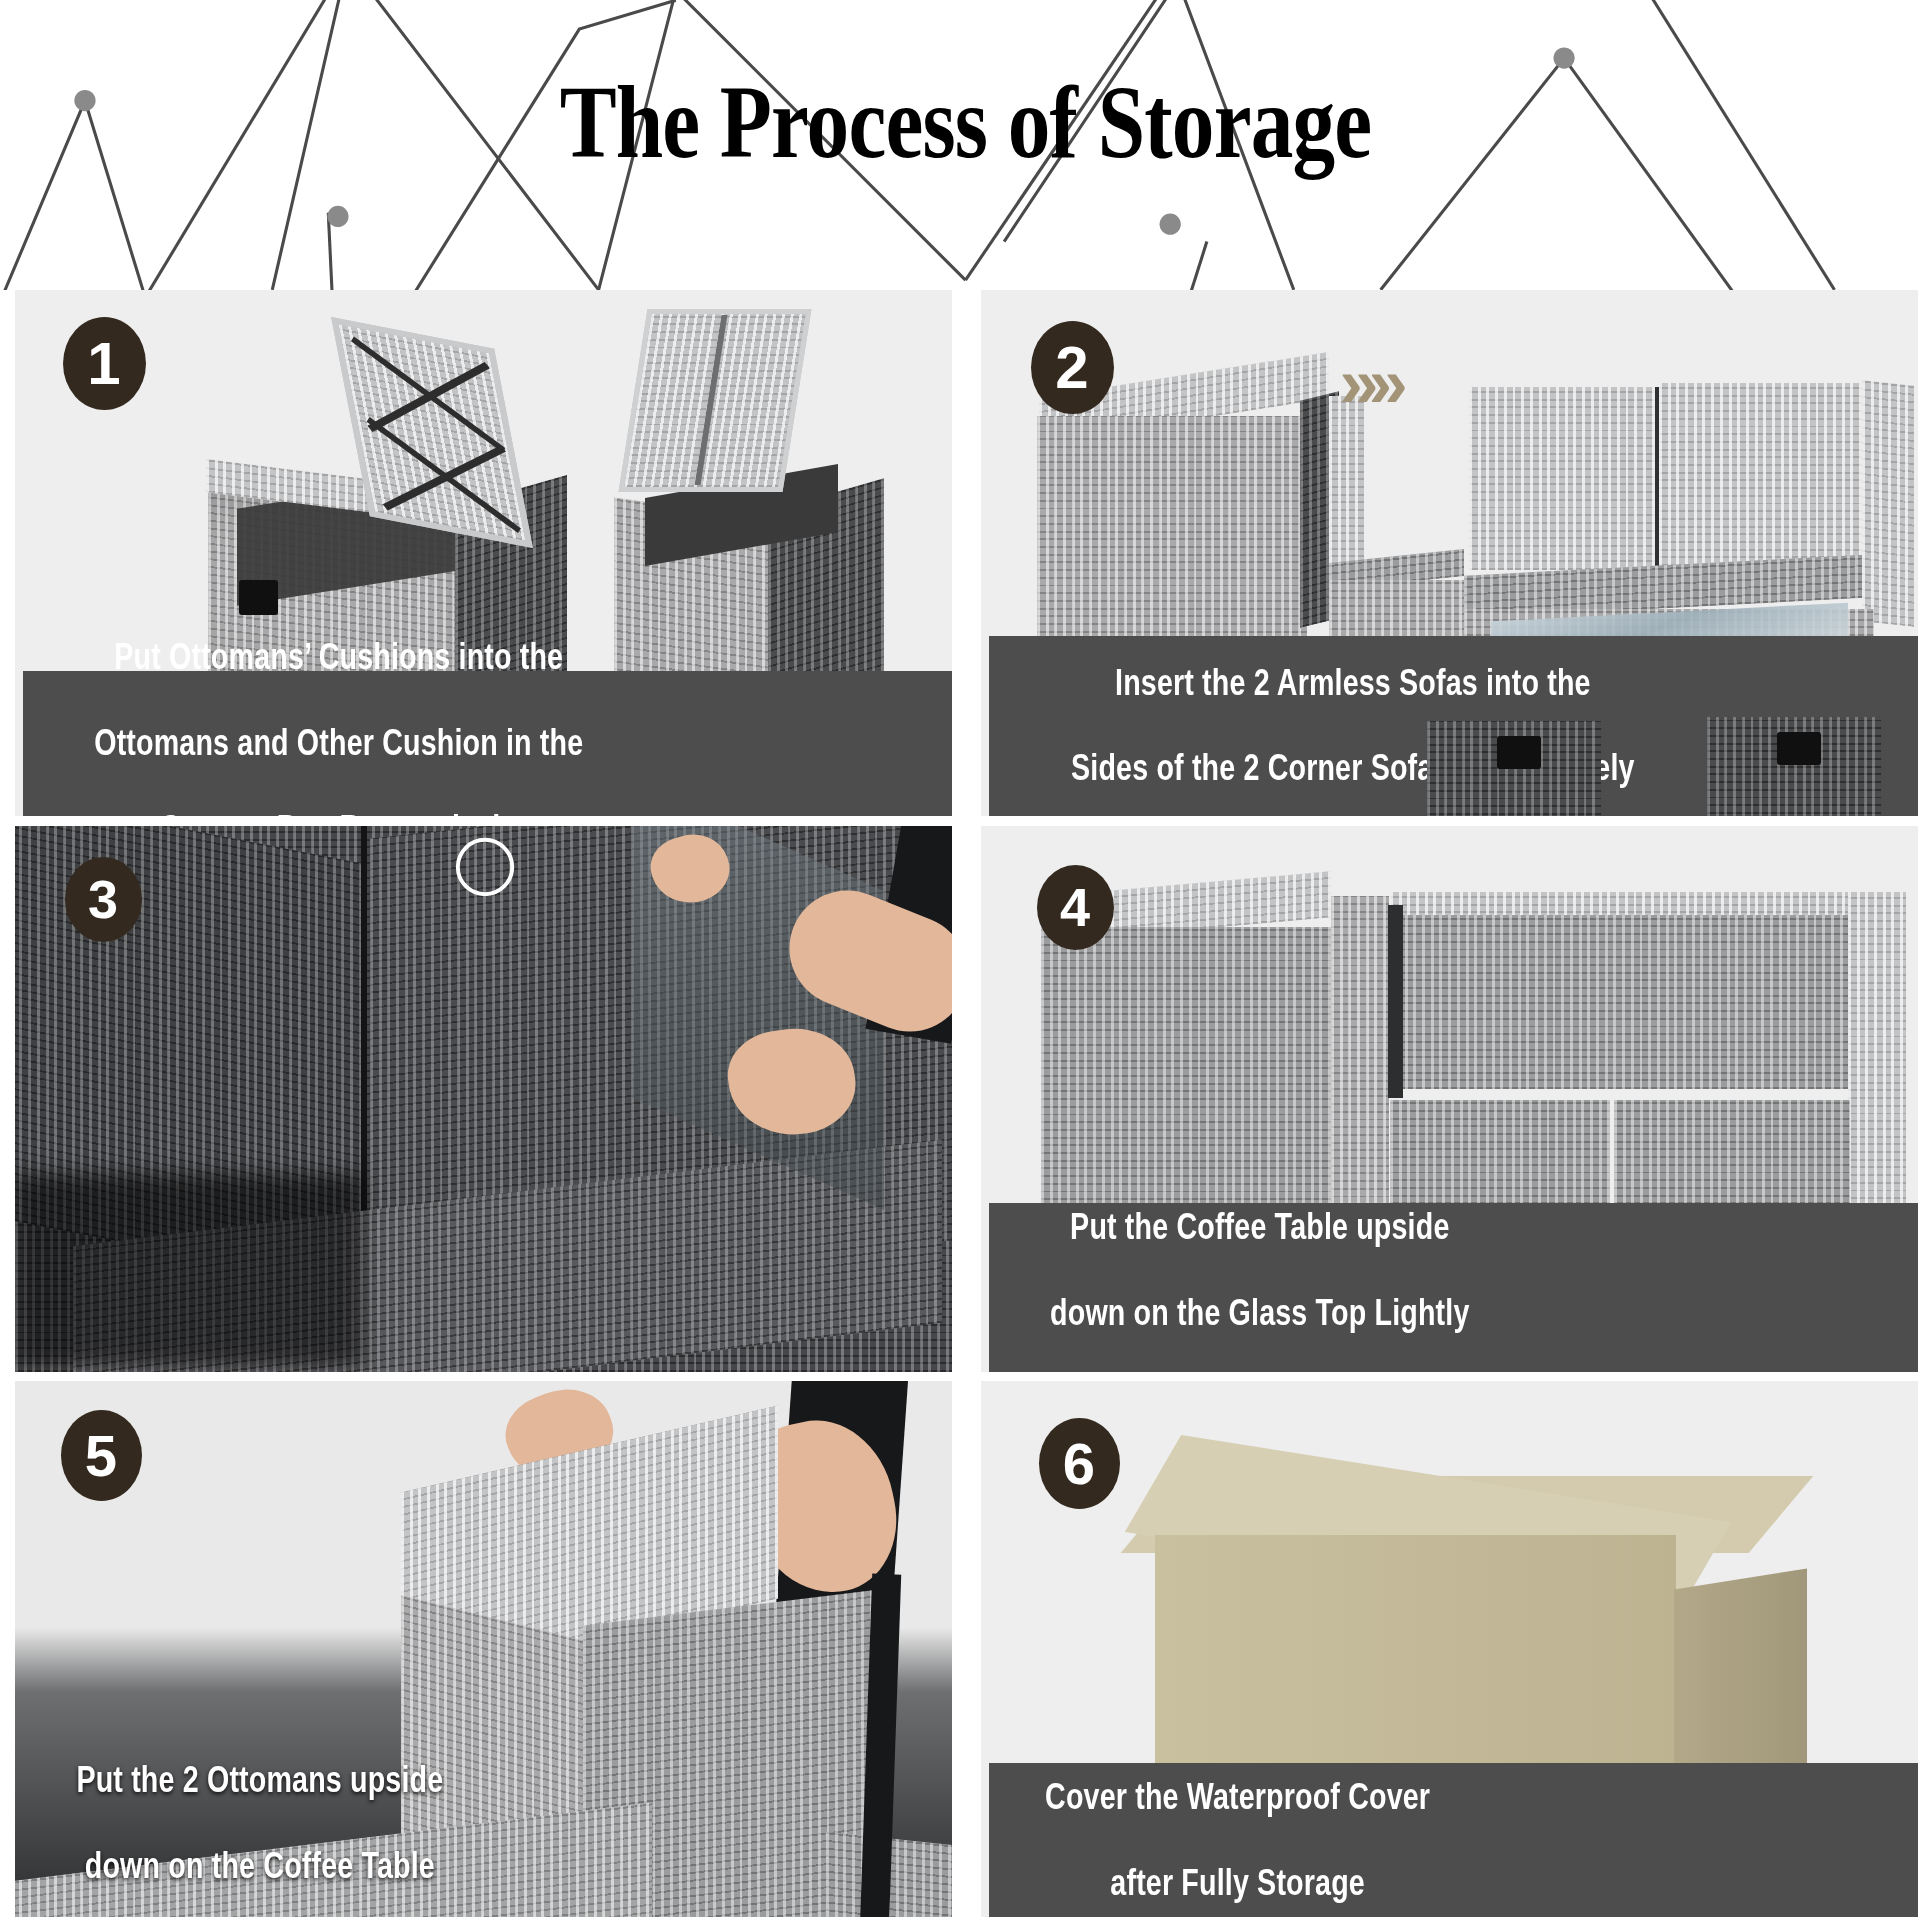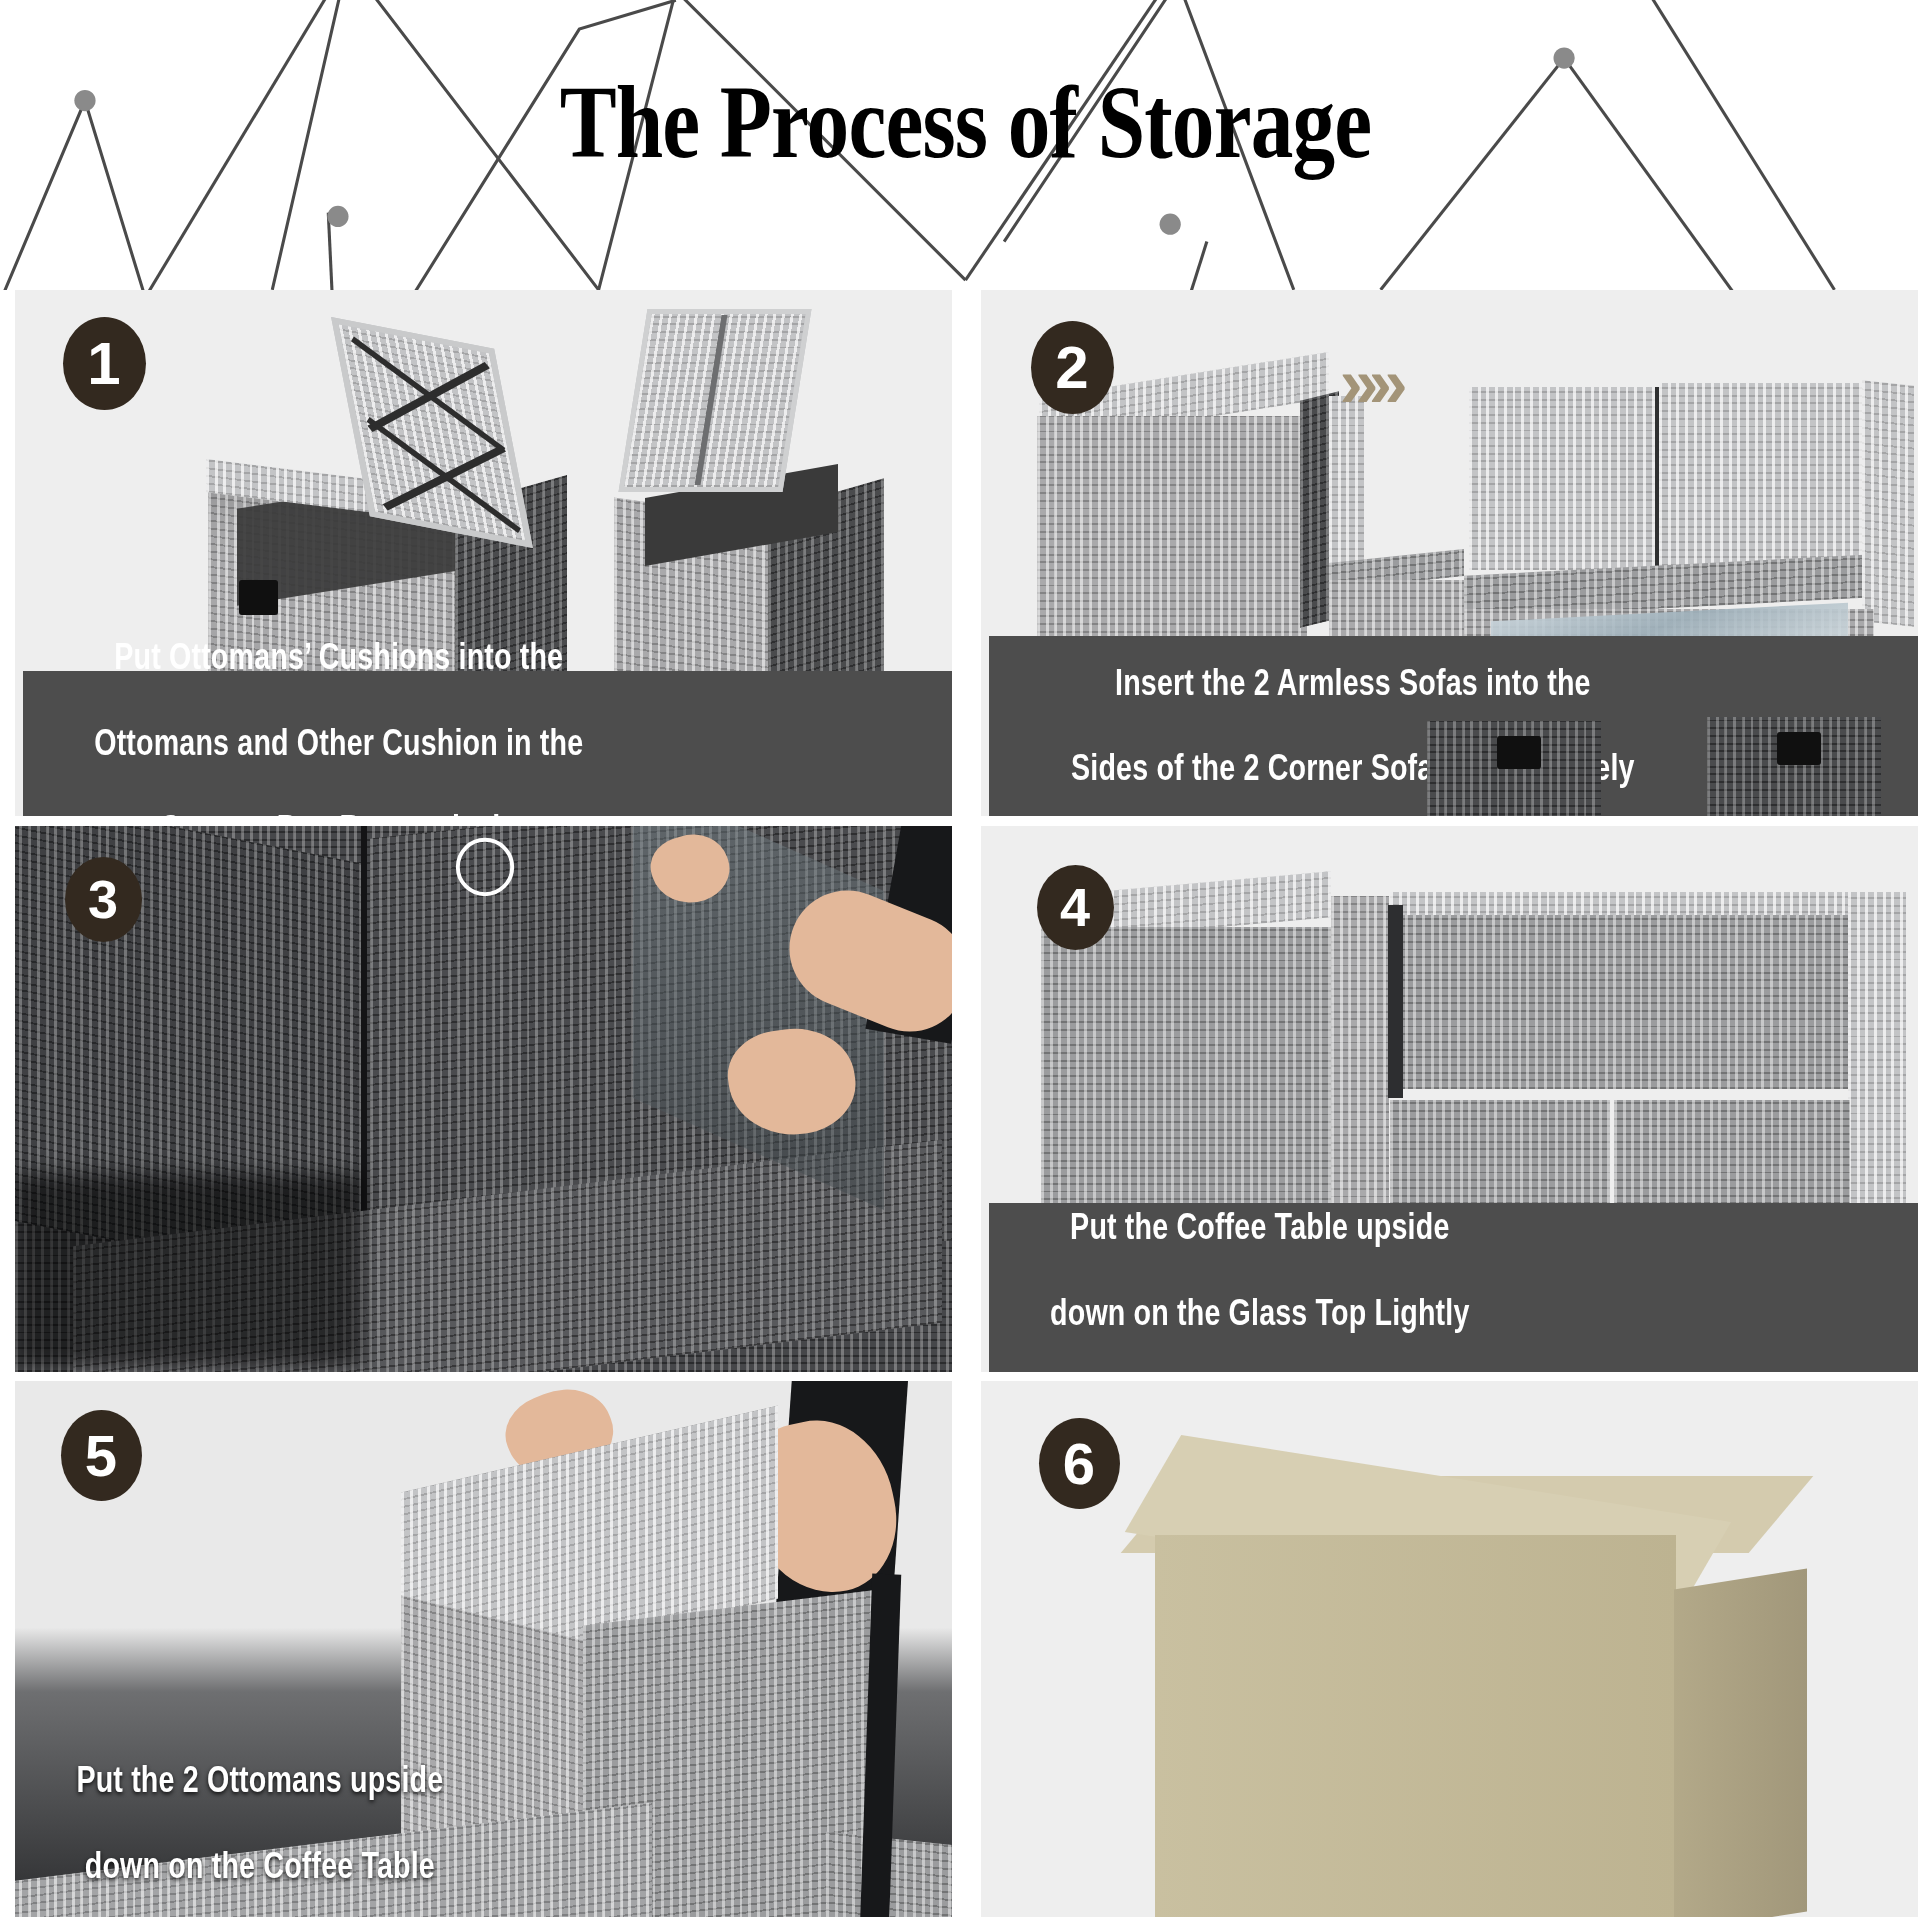--- a/index.html
+++ b/index.html
@@ -338,16 +338,22 @@
   <div class="panel">
     <div class="stage">
       <div class="cover-top" style="left:172px; top:95px; width:628px; height:77px; transform:skewX(-40deg);"></div>
       <div class="cover-top" style="left:172px; top:93px; width:550px; height:106px; transform:skewY(9deg) skewX(-28deg); background:#d7cfb3;"></div>
       <div class="cover-front" style="left:174px; top:154px; width:521px; height:386px; background:linear-gradient(90deg,#c9c0a0,#bdb391);"></div>
       <div class="cover-side" style="left:693px; top:198px; width:133px; height:343px; background:linear-gradient(90deg,#b3a989,#a1977a); transform:skewY(-9deg);"></div>
     </div>
 
     <div class="badge b6">6</div>
 
+    <div class="caption h2" style="height:154px;">
+      <span>
+        <span>Cover the Waterproof Cover</span><br>
+        <span>after Fully Storage</span>
+      </span>
+    </div>
   </div>
 
 </div>
 
 
 </body></html>

